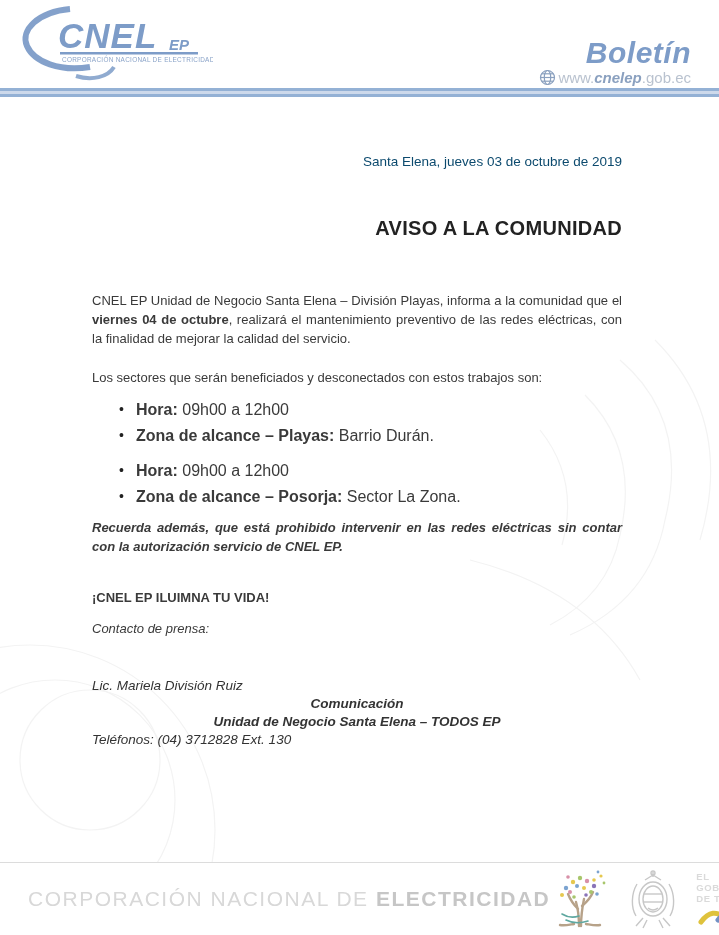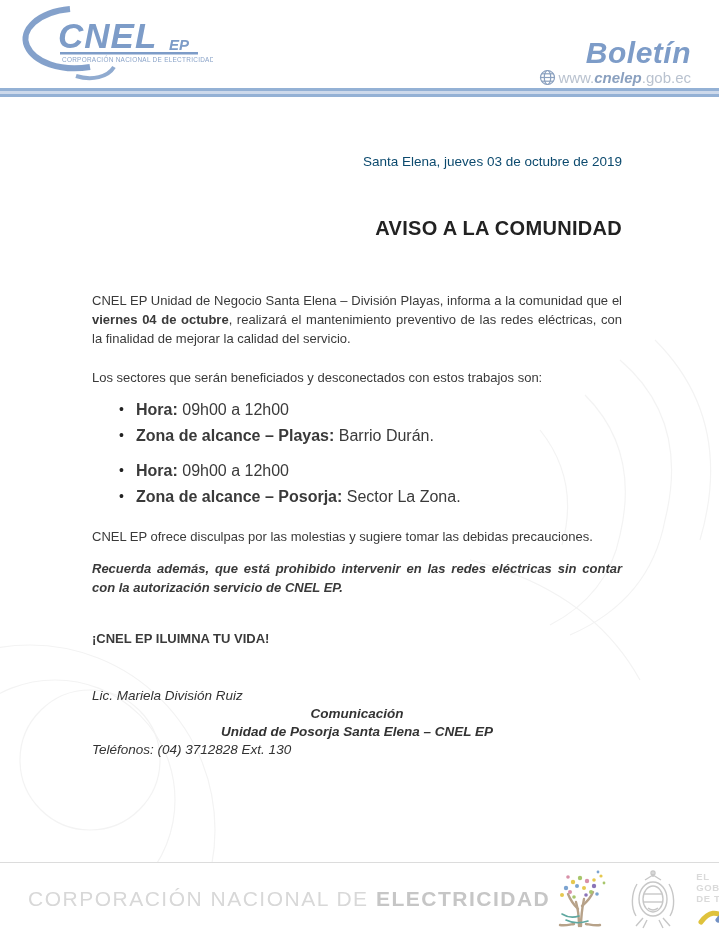--- a/index.html
+++ b/index.html
@@ -126,31 +126,31 @@
   <ul class="bullets">
     <li><strong>Hora:</strong><span> 09h00 a 12h00</span></li>
     <li><strong>Zona de alcance – Playas:</strong><span> Barrio Durán.</span></li>
   </ul>
 
   <ul class="bullets second">
     <li><strong>Hora:</strong><span> 09h00 a 12h00</span></li>
     <li><strong>Zona de alcance – Posorja:</strong><span> Sector La Zona.</span></li>
   </ul>
 
-  <p class="body-par apology">CNEL EP ofrece disculpas por las molestias y sugiere tomar las debidas precauciones.</p>
 
   <p class="body-par justify warning">Recuerda además, que está prohibido intervenir en las redes eléctricas sin contar con la autorización servicio de CNEL EP.</p>
 
   <p class="body-par slogan">¡CNEL EP ILUIMNA TU VIDA!</p>
 
+  <p class="body-par press-contact">Contacto de prensa:</p>
 
   <div class="signature">
     <div>Lic. Mariela División Ruiz</div>
     <div class="sig-bold">Comunicación</div>
-    <div class="sig-bold">Unidad de Posorja Santa Elena – CNEL EP</div>
+    <div class="sig-bold">Unidad de Negocio Santa Elena – TODOS EP</div>
     <div>Teléfonos: (04) 3712828 Ext. 130</div>
   </div>
 
 </div>
 
 <div class="footer">
   <div class="footer-brand"><span class="brand-light">CORPORACIÓN NACIONAL DE</span><span class="brand-light"> </span><span class="brand-bold">ELECTRICIDAD</span></div>
 
   <div class="footer-logos">
 

